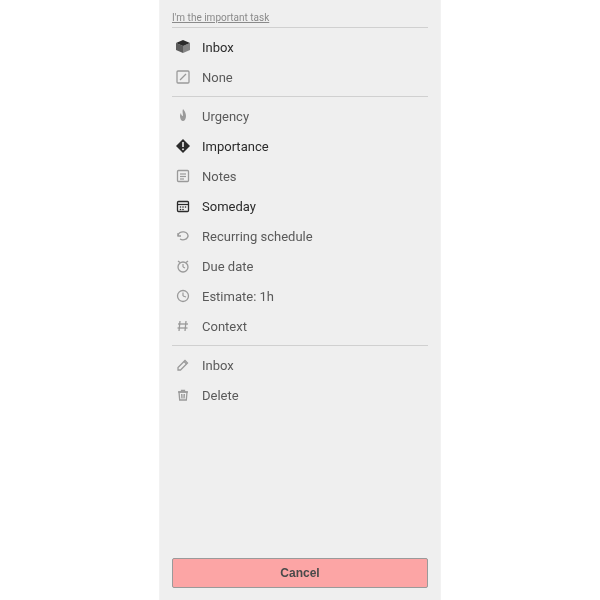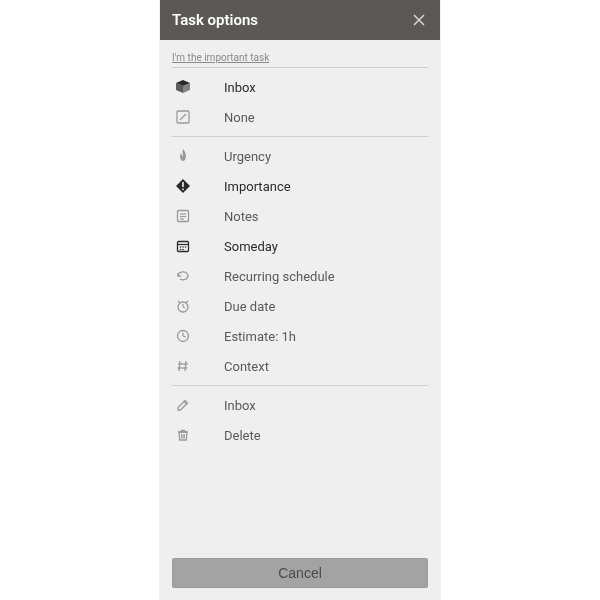--- a/index.html
+++ b/index.html
@@ -42,58 +42,50 @@
     text-decoration: underline;
   }
   .group { border-top: 1px solid #d0d0d0; padding: 4px 0; }
   .group:first-of-type { border-top: 1px solid #d0d0d0; }
   .row {
     display: flex; align-items: center;
     height: 30px;
     cursor: pointer;
     color: #4a4a4a;
     font-size: 13px;
-    gap: 22px;
   }
   .row .ic {
     width: 22px; height: 22px;
     display: flex; align-items: center; justify-content: center;
     margin-right: 8px;
     color: #9a9a9a;
   }
   .row.dark .ic { color: #2b2b2b; }
   .row.dark .lbl { color: #2b2b2b; }
   .lbl { color: #5a5a5a; }
   .footer {
     padding: 10px 12px 12px 12px;
   }
   .cancel-btn {
     width: 100%;
     height: 30px;
     border: 1px solid #9a9a9a;
-    background: #a3a3a3;
-    font-size: 14px;
+    background: #fca5a5;
+    font-size: 12px;
     color: #4a4a4a;
     cursor: pointer;
     border-radius: 2px;
+    font-weight: bold;
   }
   svg { display:block; }
 </style>
 </head>
 <body>
 
 <div class="dialog">
-  <div class="header">
-    <div class="header-title">Task options</div>
-    <div class="close">
-      <svg width="14" height="14" viewBox="0 0 14 14">
-          <path d="M2 2 L12 12 M12 2 L2 12" stroke="currentColor" stroke-width="1.5" fill="none"></path>
-        </svg>
-    </div>
-  </div>
 
   <div class="content">
     <div class="task-label">I'm the important task</div>
 
     <div class="group">
       <div class="row dark">
         <span class="ic">
           <svg width="16" height="16" viewBox="0 0 16 16">
               <path fill="currentColor" d="M8 1 L15 4 L8 7 L1 4 Z"></path>
               <path fill="currentColor" d="M1 4 L1 11 L8 14 L8 7 Z" opacity="0.75"></path>

